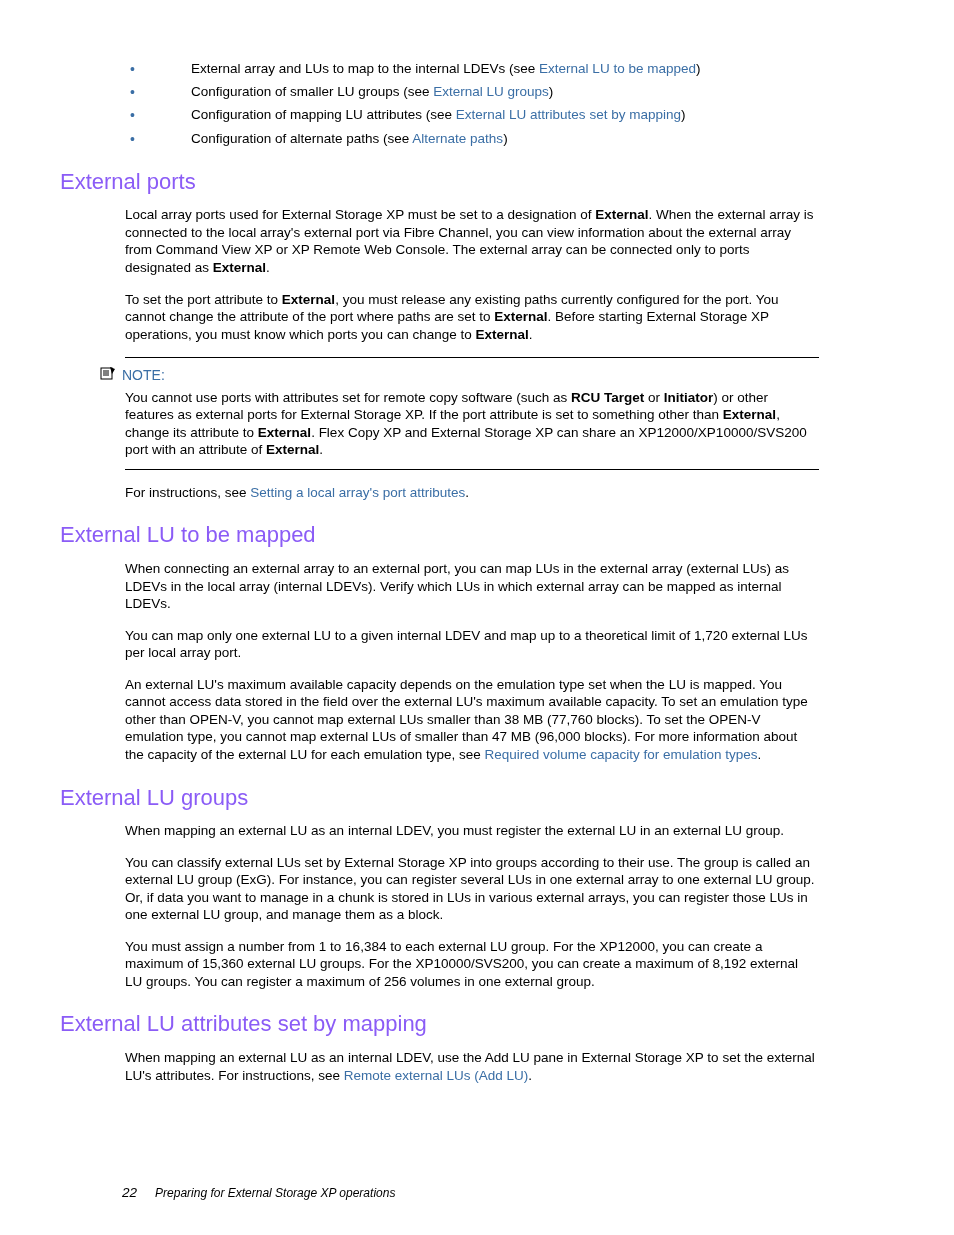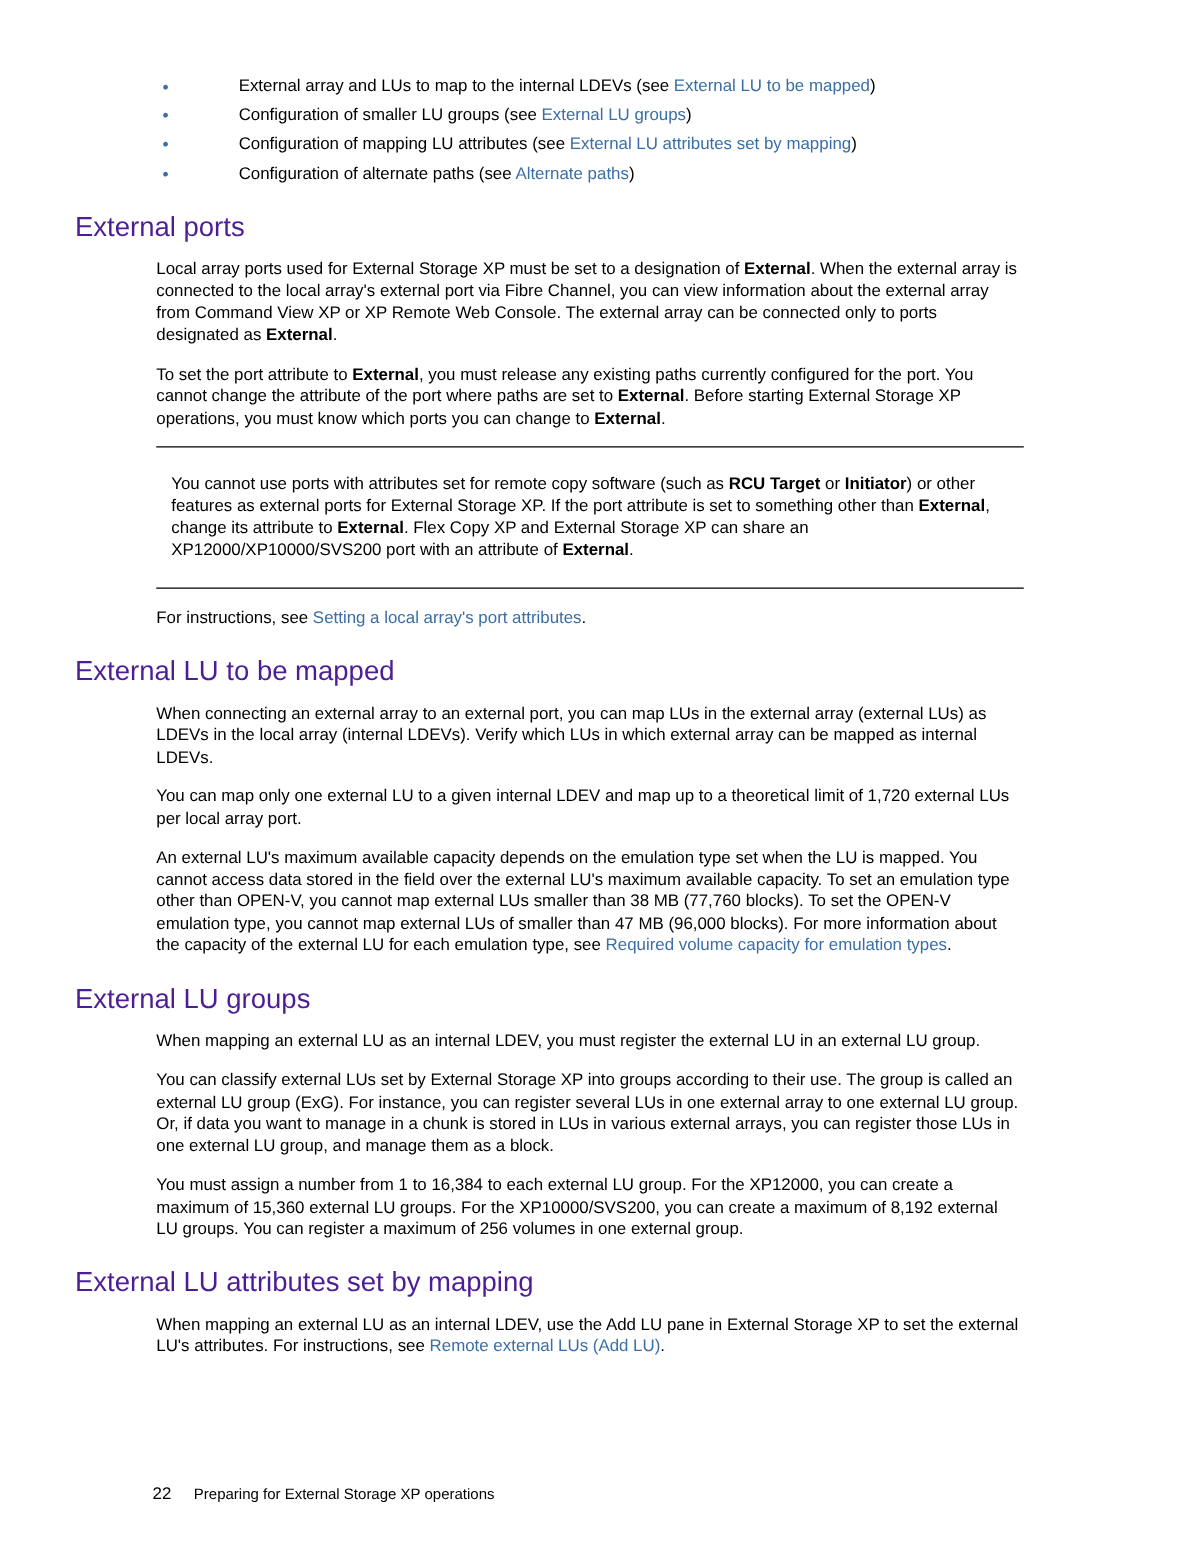--- a/index.html
+++ b/index.html
@@ -25,21 +25,21 @@
     color: #3a6ea5;
     font-size: 14px;
     margin-right: 12px;
     line-height: 1.3;
   }
   .bullet-text {
     flex: 1;
     margin-left: 44px;
   }
   h2 {
-    color: #4c1d95;
+    color: #8b5cf6;
     font-weight: normal;
     font-size: 22px;
     margin: 20px 0 10px 0;
   }
   .body-para {
     margin: 0 0 14px 65px;
   }
   .note-block {
     margin: 10px 0 14px 65px;
     border-top: 1px solid #000;
@@ -55,32 +55,33 @@
   .note-icon {
     width: 22px;
     text-align: left;
   }
   .note-label {
     color: #3a6ea5;
     font-weight: normal;
     font-size: 14px;
   }
   .note-body {
-    margin: 12px;
+    margin: 0;
   }
   a.link {
     color: #3a6ea5;
     text-decoration: none;
   }
   b { font-weight: bold; }
   .footer {
     position: relative;
     margin-top: 100px;
     margin-left: 62px;
     font-size: 12px;
+    font-style: italic;
   }
   .footer .pnum {
     font-size: 13.5px;
     margin-right: 18px;
   }
   .note-svg {
     width: 16px;
     height: 14px;
   }
 </style>
@@ -104,20 +105,32 @@
     <span class="bullet-dot">•</span>
     <span class="bullet-text"><span>Configuration of alternate paths (see </span><a class="link">Alternate paths</a><span>)</span></span>
   </div>
 </div>
 
 <h2>External ports</h2>
 <p class="body-para"><span>Local array ports used for External Storage XP must be set to a designation of </span><b>External</b><span>. When the external array is connected to the local array's external port via Fibre Channel, you can view information about the external array from Command View XP or XP Remote Web Console. The external array can be connected only to ports designated as </span><b>External</b><span>.</span></p>
 <p class="body-para"><span>To set the port attribute to </span><b>External</b><span>, you must release any existing paths currently configured for the port. You cannot change the attribute of the port where paths are set to </span><b>External</b><span>. Before starting External Storage XP operations, you must know which ports you can change to </span><b>External</b><span>.</span></p>
 
 <div class="note-block">
+  <div class="note-header">
+    <span class="note-icon">
+      <svg class="note-svg" viewBox="0 0 16 14">
+          <rect x="1" y="2" width="11" height="11" fill="none" stroke="#000" stroke-width="1"></rect>
+          <line x1="3" y1="5" x2="9" y2="5" stroke="#000" stroke-width="1"></line>
+          <line x1="3" y1="7" x2="9" y2="7" stroke="#000" stroke-width="1"></line>
+          <line x1="3" y1="9" x2="9" y2="9" stroke="#000" stroke-width="1"></line>
+          <path d="M10 1 L15 3 L12 8 Z" fill="#000"></path>
+        </svg>
+    </span>
+    <span class="note-label">NOTE:</span>
+  </div>
   <p class="note-body"><span>You cannot use ports with attributes set for remote copy software (such as </span><b>RCU Target</b><span> or </span><b>Initiator</b><span>) or other features as external ports for External Storage XP. If the port attribute is set to something other than </span><b>External</b><span>, change its attribute to </span><b>External</b><span>. Flex Copy XP and External Storage XP can share an XP12000/XP10000/SVS200 port with an attribute of </span><b>External</b><span>.</span></p>
 </div>
 
 <p class="body-para"><span>For instructions, see </span><a class="link">Setting a local array's port attributes</a><span>.</span></p>
 
 <h2>External LU to be mapped</h2>
 <p class="body-para">When connecting an external array to an external port, you can map LUs in the external array (external LUs) as LDEVs in the local array (internal LDEVs). Verify which LUs in which external array can be mapped as internal LDEVs.</p>
 <p class="body-para">You can map only one external LU to a given internal LDEV and map up to a theoretical limit of 1,720 external LUs per local array port.</p>
 <p class="body-para"><span>An external LU's maximum available capacity depends on the emulation type set when the LU is mapped. You cannot access data stored in the field over the external LU's maximum available capacity. To set an emulation type other than OPEN-V, you cannot map external LUs smaller than 38 MB (77,760 blocks). To set the OPEN-V emulation type, you cannot map external LUs of smaller than 47 MB (96,000 blocks). For more information about the capacity of the external LU for each emulation type, see </span><a class="link">Required volume capacity for emulation types</a><span>.</span></p>
 

